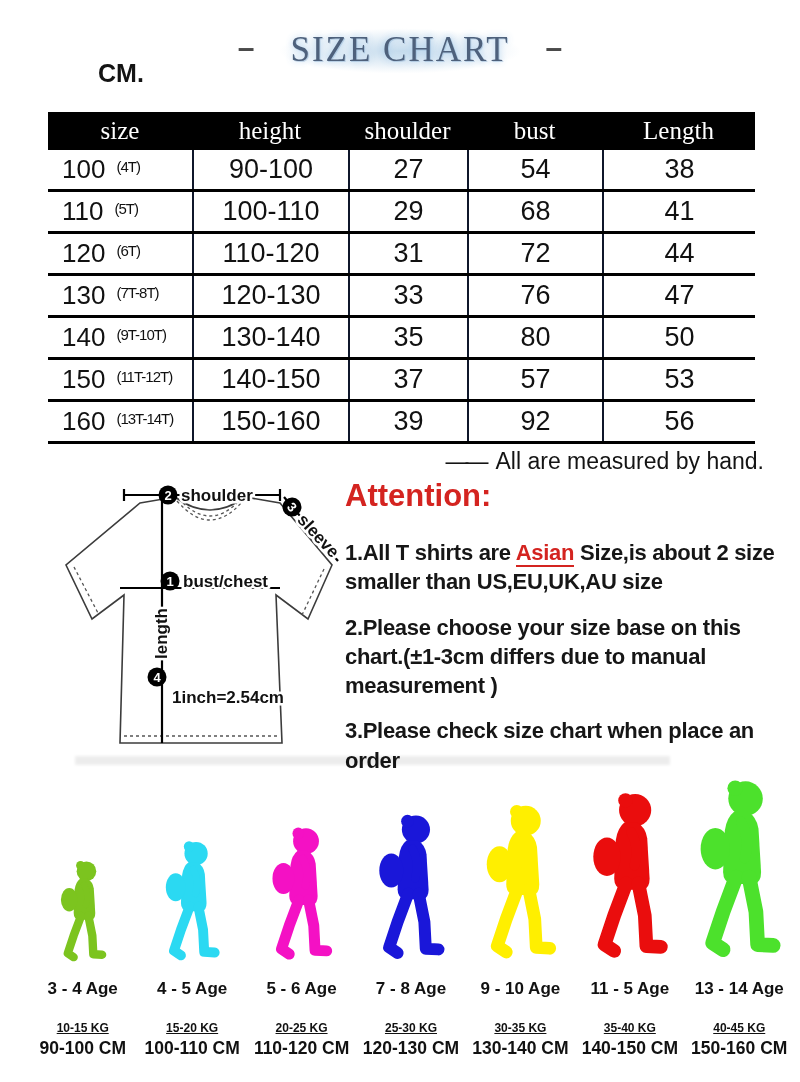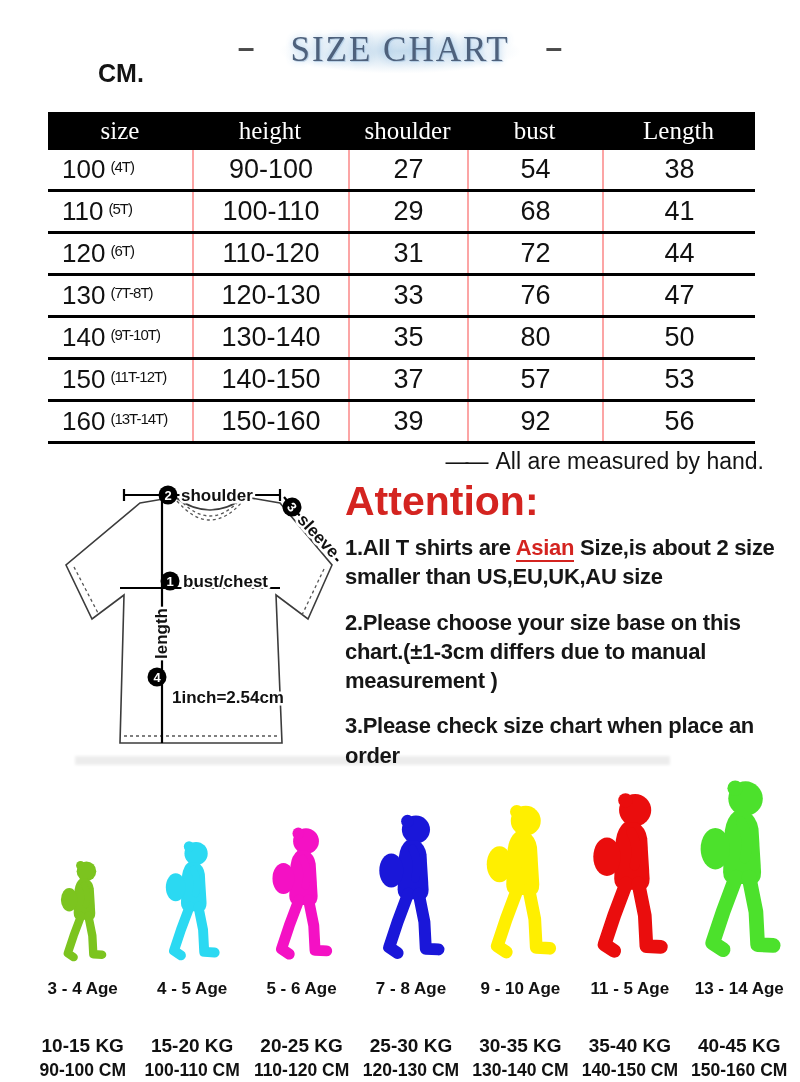--- a/index.html
+++ b/index.html
@@ -20,57 +20,57 @@
 
   
   .size-table{position:absolute;left:48px;top:112px;width:707px;}
   .thead{display:grid;grid-template-columns:144px 156px 119px 135px 153px;
          background:#000;height:38px;align-items:center;}
   .th{color:#fff;font-family:"Liberation Serif",serif;font-size:25px;text-align:center;}
   .tr{display:grid;grid-template-columns:144px 156px 119px 135px 153px;
       height:42px;box-sizing:border-box;border-bottom:3px solid #000;align-items:center;}
   .td{font-size:27px;text-align:center;height:100%;display:flex;align-items:center;
       justify-content:center;box-sizing:border-box;}
-  .tr .td + .td{border-left:2px solid #fca5a5;}
-  .td-size{justify-content:flex-start;padding-left:14px;}
+  .tr .td + .td{border-left:2px solid #0f172a;}
+  .td-size{justify-content:flex-start;padding-left:14px;gap:6px;}
   .td-size .num{font-size:26px;}
   .td-size .alt{font-size:15px;margin-left:5px;position:relative;top:-3px;letter-spacing:-1px;}
 
   
   .measured{position:absolute;top:448px;right:36px;font-size:23px;color:#141414;}
   .measured .m-dash{letter-spacing:-3px;margin-right:10px;}
 
   
   .diagram{position:absolute;left:40px;top:481px;}
   .shirt-line{fill:#fff;stroke:#3c3c3c;stroke-width:1.6;}
   .stitch{fill:none;stroke:#555;stroke-width:1.3;stroke-dasharray:3 3;}
   .mline{stroke:#000;stroke-width:2.2;fill:none;}
   .dlabel{font-family:"Liberation Sans",sans-serif;font-weight:bold;font-size:17px;fill:#111;
           paint-order:stroke;stroke:#fff;stroke-width:5px;}
   .dnum-c{fill:#000;}
   .dnum-t{font-family:"Liberation Sans",sans-serif;font-weight:bold;font-size:13px;fill:#fff;
           text-anchor:middle;}
 
   
   .attention{position:absolute;left:345px;top:478px;width:455px;}
-  .attn-title{font-size:41px;font-weight:bold;color:var(--accent);margin:0 0 8px 0;letter-spacing:0;}
+  .attn-title{font-size:31px;font-weight:bold;color:var(--accent);margin:0 0 24px 0;letter-spacing:0;}
   .note{font-size:22px;font-weight:bold;color:#161616;line-height:1.33;margin:0 0 16px 0;
         letter-spacing:-0.3px;}
   .hl{color:var(--accent);border-bottom:2px solid var(--accent);}
 
   
   .watermark{position:absolute;left:75px;top:756px;width:595px;height:9px;background:#000;
              opacity:.07;filter:blur(1.5px);}
 
   
   .figures{position:absolute;left:28px;right:6px;top:767px;display:flex;}
   .fig-col{flex:1;display:flex;flex-direction:column;align-items:center;}
   .fig-box{height:200px;display:flex;align-items:flex-end;justify-content:center;}
   .age{margin-top:12px;font-size:17px;font-weight:bold;white-space:nowrap;}
-  .kg{margin-top:36px;font-size:19px;font-weight:bold;white-space:nowrap;}
+  .kg{margin-top:22px;font-size:12px;font-weight:bold;white-space:nowrap;text-decoration:underline;}
   .cm{margin-top:3px;font-size:17.5px;font-weight:bold;white-space:nowrap;}
   .hidden-defs{position:absolute;width:0;height:0;}
 </style>
 </head>
 <body style="--accent: #d42420;">
 
 <svg class="hidden-defs" aria-hidden="true">
     <defs>
   <symbol id="kid" viewBox="0 0 110 220">
     <g fill="currentColor" stroke="currentColor" stroke-linecap="round" stroke-linejoin="round">

